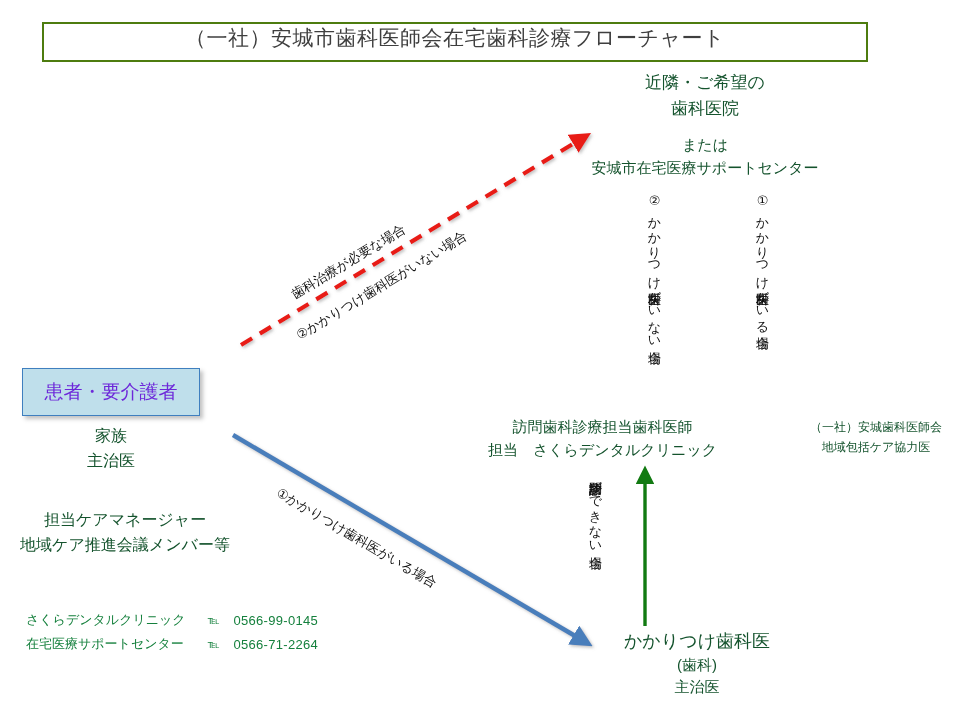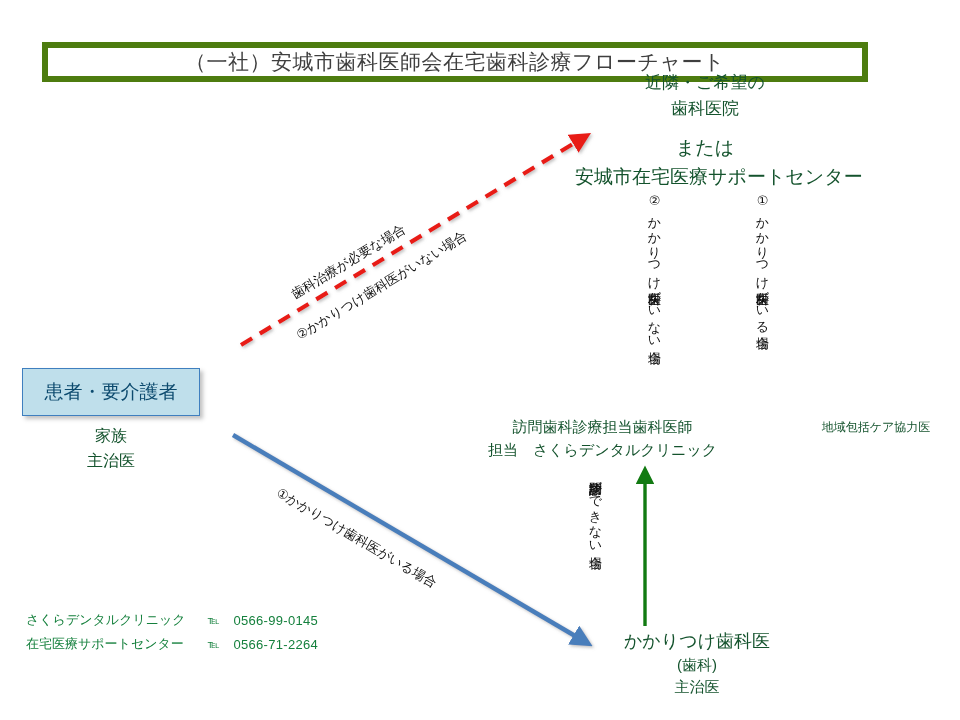--- a/index.html
+++ b/index.html
@@ -18,26 +18,25 @@
     overflow: hidden;
   }
   .abs { position: absolute; }
 
   
   #title-box {
     left: 42px;
     top: 22px;
     width: 826px;
     height: 40px;
-    border: 6px solid #4d7c0f;
+    border: 2px solid #4d7c0f;
     box-sizing: border-box;
     display: flex;
-    align-items: flex-end;
+    align-items: flex-start;
     justify-content: center;
-    margin-top: 20px;
   }
   #title-text {
     font-size: 21px;
     color: #3f3f3f;
     letter-spacing: 0.5px;
     white-space: nowrap;
   }
 
   
   .txt {
@@ -56,21 +55,21 @@
     background: #bfdfeb;
     border: 1px solid #3f7fbf;
     box-sizing: border-box;
     display: flex;
     align-items: center;
     justify-content: center;
     box-shadow: 3px 3px 4px rgba(120,120,120,0.45);
   }
   #patient-box span {
     font-size: 19px;
-    color: #0c4a6e;
+    color: #6d28d9;
     white-space: nowrap;
   }
 
   
   #update-box {
     left: 752px;
     top: 686px;
     width: 188px;
     height: 29px;
     border: 1px solid #404040;
@@ -174,32 +173,36 @@
   </svg>
 
   <div id="title-box" class="abs">
     <span id="title-text">（一社）安城市歯科医師会在宅歯科診療フローチャート</span>
   </div>
 
   <div class="abs txt ctr" style="left:575px; top:70px; width:260px; font-size:17px;">
     <div>近隣・ご希望の</div>
     <div>歯科医院</div>
   </div>
-  <div class="abs txt ctr" style="left:575px; top:133px; width:260px; font-size:19px;">
+  <div class="abs txt ctr" style="left:575px; top:133px; width:260px; font-size:15px;">
     <div>または</div>
     <div>安城市在宅医療サポートセンター</div>
   </div>
 
   <div id="patient-box" class="abs">
     <span>患者・要介護者</span>
   </div>
 
   <div class="abs txt ctr" style="left:30px; top:424px; width:162px; font-size:16px;">
     <div>家族</div>
     <div>主治医</div>
+  </div>
+  <div class="abs txt ctr" style="left:0px; top:508px; width:250px; font-size:16px;">
+    <div>担当ケアマネージャー</div>
+    <div>地域ケア推進会議メンバー等</div>
   </div>
 
   <div id="phone-list" class="abs">
     <table>
       <tbody>
         <tr>
           <td class="label">さくらデンタルクリニック</td>
           <td class="tel">℡</td>
           <td class="num">0566-99-0145</td>
         </tr>
@@ -211,20 +214,21 @@
       </tbody>
     </table>
   </div>
 
   <div class="abs txt ctr" style="left:485px; top:415px; width:235px; font-size:15px;">
     <div>訪問歯科診療担当歯科医師</div>
     <div>担当　さくらデンタルクリニック</div>
   </div>
 
   <div class="abs txt ctr" style="left:798px; top:417px; width:156px; font-size:12px; line-height:1.7;">
+    <div>（一社）安城歯科医師会</div>
     <div>地域包括ケア協力医</div>
   </div>
 
   <div class="abs txt ctr" style="left:594px; top:628px; width:206px; font-size:18px; line-height:1.45;">
     <div>かかりつけ歯科医</div>
     <div style="font-size:15px;">(歯科)</div>
     <div style="font-size:15px;">主治医</div>
   </div>
 
   <div class="abs rot-label" style="left:288px; top:288px; transform:rotate(-31.2deg);">歯科治療が必要な場合</div>

